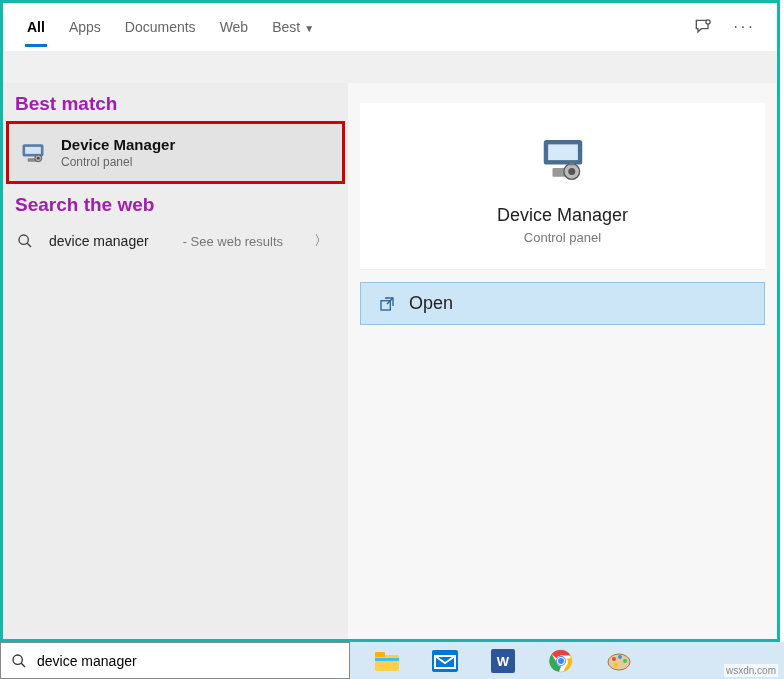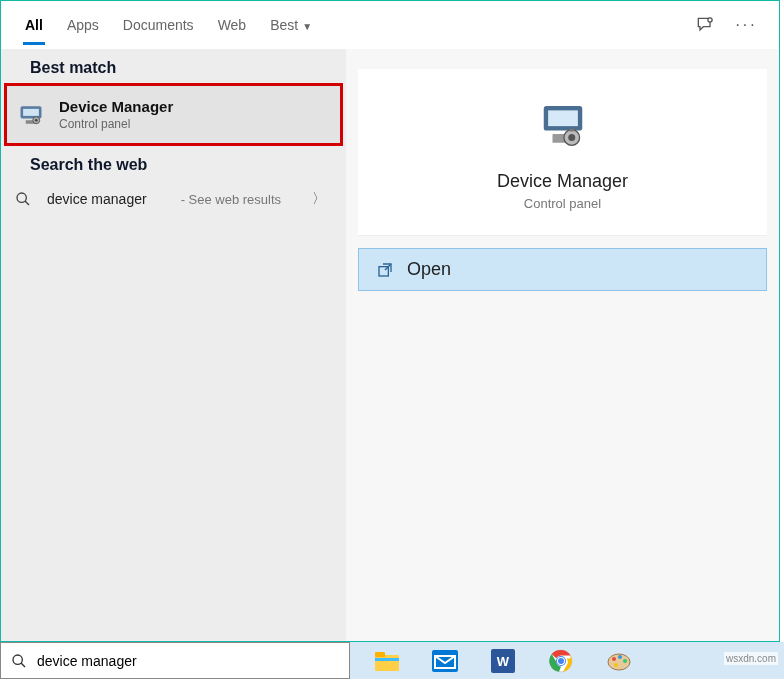--- a/index.html
+++ b/index.html
@@ -1,32 +1,32 @@
 <!DOCTYPE html>
 <html><head>
 <meta charset="utf-8">
 <style>
 * { margin: 0; padding: 0; box-sizing: border-box; font-family: "Segoe UI", Arial, sans-serif; }
 body { width: 784px; height: 679px; background: #fff; position: relative; overflow: hidden; }
 
-.search-panel { width: 780px; height: 642px; border: 1px solid #14b8a6; display: flex; flex-direction: column; background: #f0f0f0; }
+.search-panel { width: 780px; height: 642px; border: 3px solid #14b8a6; display: flex; flex-direction: column; background: #f0f0f0; gap: 32px; }
 
 .tabs { height: 48px; display: flex; align-items: center; padding: 0 12px; background: #fff; }
 .tab { padding: 12px 12px; font-size: 14px; color: #666; cursor: pointer; position: relative; }
 .tab.active { color: #000; font-weight: 600; }
 .tab.active::after { content: ""; position: absolute; bottom: 0; left: 10px; right: 10px; height: 3px; background: #0078d4; }
 .tab .chev { margin-left: 4px; font-size: 10px; }
 .tab-spacer { flex: 1; }
 .tab-icon { padding: 0 10px; color: #555; cursor: pointer; }
 .dots { font-size: 16px; letter-spacing: 2px; }
 
 .content { flex: 1; display: flex; }
 
 .left { width: 345px; background: #ededed; }
-.section-head { font-size: 16px; font-weight: 600; padding: 10px 29px 6px; color: #0f172a; }
+.section-head { font-size: 19px; font-weight: 600; padding: 10px 12px 6px; color: #a21caf; }
 .result { border: 3px solid #d20000; margin: 0 3px; padding: 12px 10px; display: flex; align-items: center; gap: 14px; background: #e3e3e3; }
 .result-icon { width: 28px; height: 28px; display: flex; align-items: center; justify-content: center; }
 .result-text .title { font-size: 15px; font-weight: 600; color: #111; }
 .result-text .sub { font-size: 12px; color: #666; margin-top: 2px; }
 
 .web-row { display: flex; align-items: center; padding: 10px 14px; gap: 14px; }
 .web-row .mag { width: 18px; color: #444; }
 .web-row .q { font-size: 14px; color: #222; }
 .web-row .hint { font-size: 13px; color: #777; margin-left: 20px; }
 .web-row .arrow { margin-left: auto; color: #555; font-size: 14px; padding-right: 6px; }
@@ -38,21 +38,21 @@
 .preview .big-sub { font-size: 13px; color: #777; }
 
 .action { margin: 0 12px; background: #cde6f7; border: 1px solid #90c3e8; padding: 10px 18px; display: flex; align-items: center; gap: 14px; font-size: 18px; color: #222; cursor: pointer; }
 .action .open-icon { width: 16px; height: 16px; color: #2a6496; }
 
 .search-bar { position: absolute; bottom: 0; left: 0; width: 350px; height: 37px; background: #fff; border: 1px solid #888; display: flex; align-items: center; padding: 0 10px; gap: 10px; }
 .search-bar input { border: none; outline: none; font-size: 14px; flex: 1; }
 
 .taskbar { position: absolute; bottom: 0; left: 350px; right: 0; height: 37px; background: #d6e8f5; display: flex; align-items: center; padding-left: 20px; gap: 24px; }
 .task-item { width: 34px; height: 30px; display: flex; align-items: center; justify-content: center; cursor: pointer; }
-.watermark { position: absolute; right: 6px; bottom: 14px; font-size: 10px; color: #888; background: rgba(255,255,255,0.7); padding: 1px 2px; }
+.watermark { position: absolute; right: 6px; bottom: 2px; font-size: 10px; color: #888; background: rgba(255,255,255,0.7); padding: 1px 2px; }
 
 svg { display: block; }
 </style>
 </head>
 <body>
 
 <div class="search-panel">
   <div class="tabs">
     <div class="tab active">All</div>
     <div class="tab">Apps</div>

